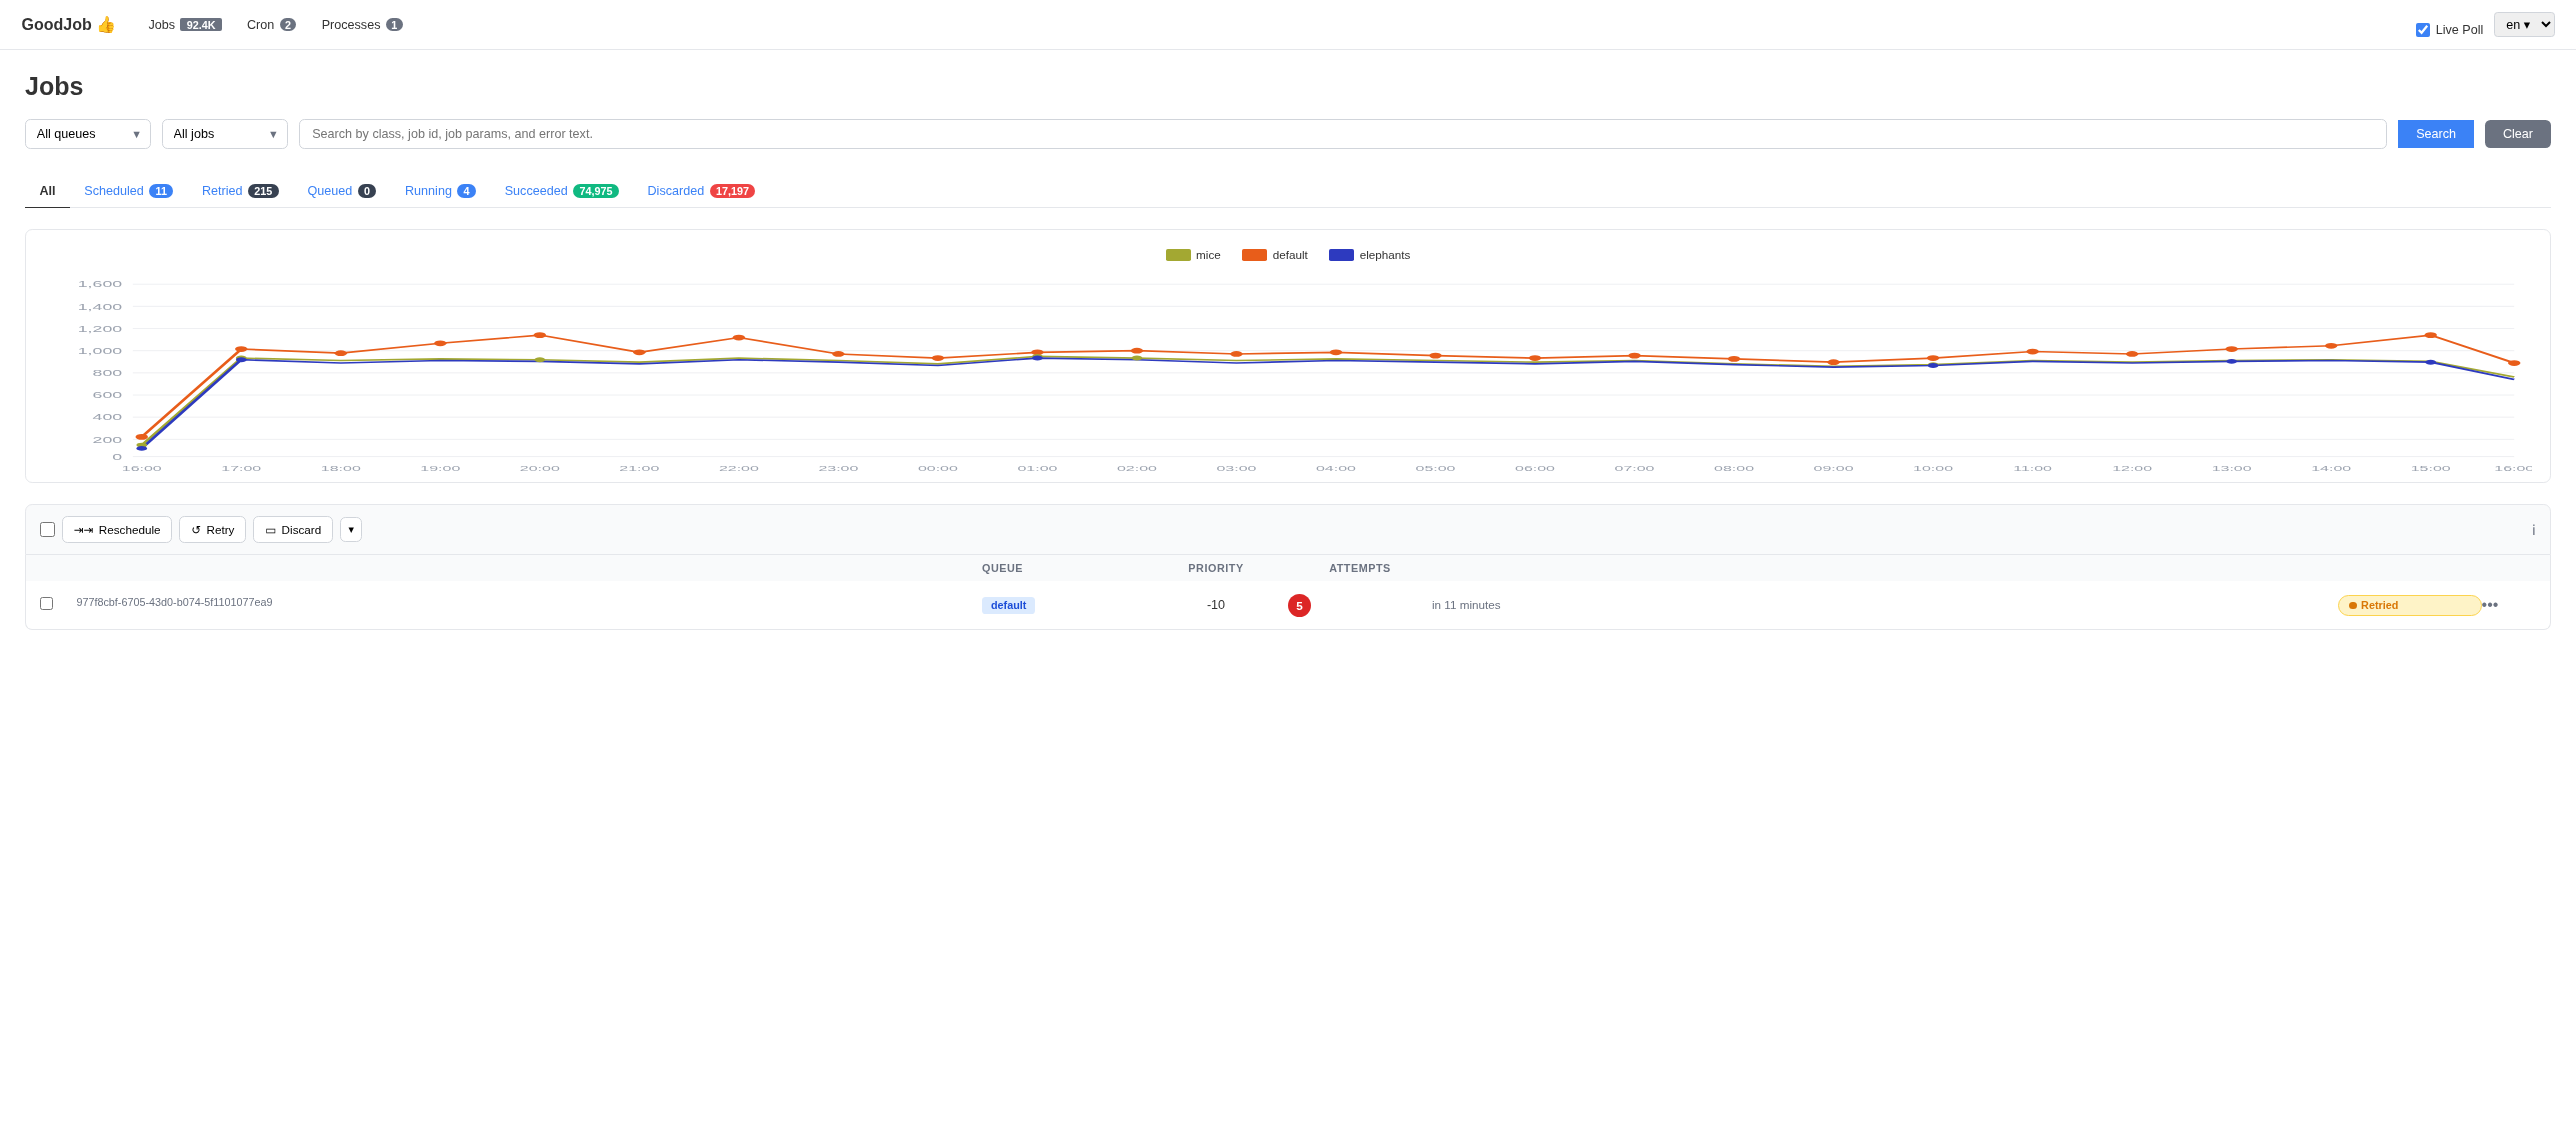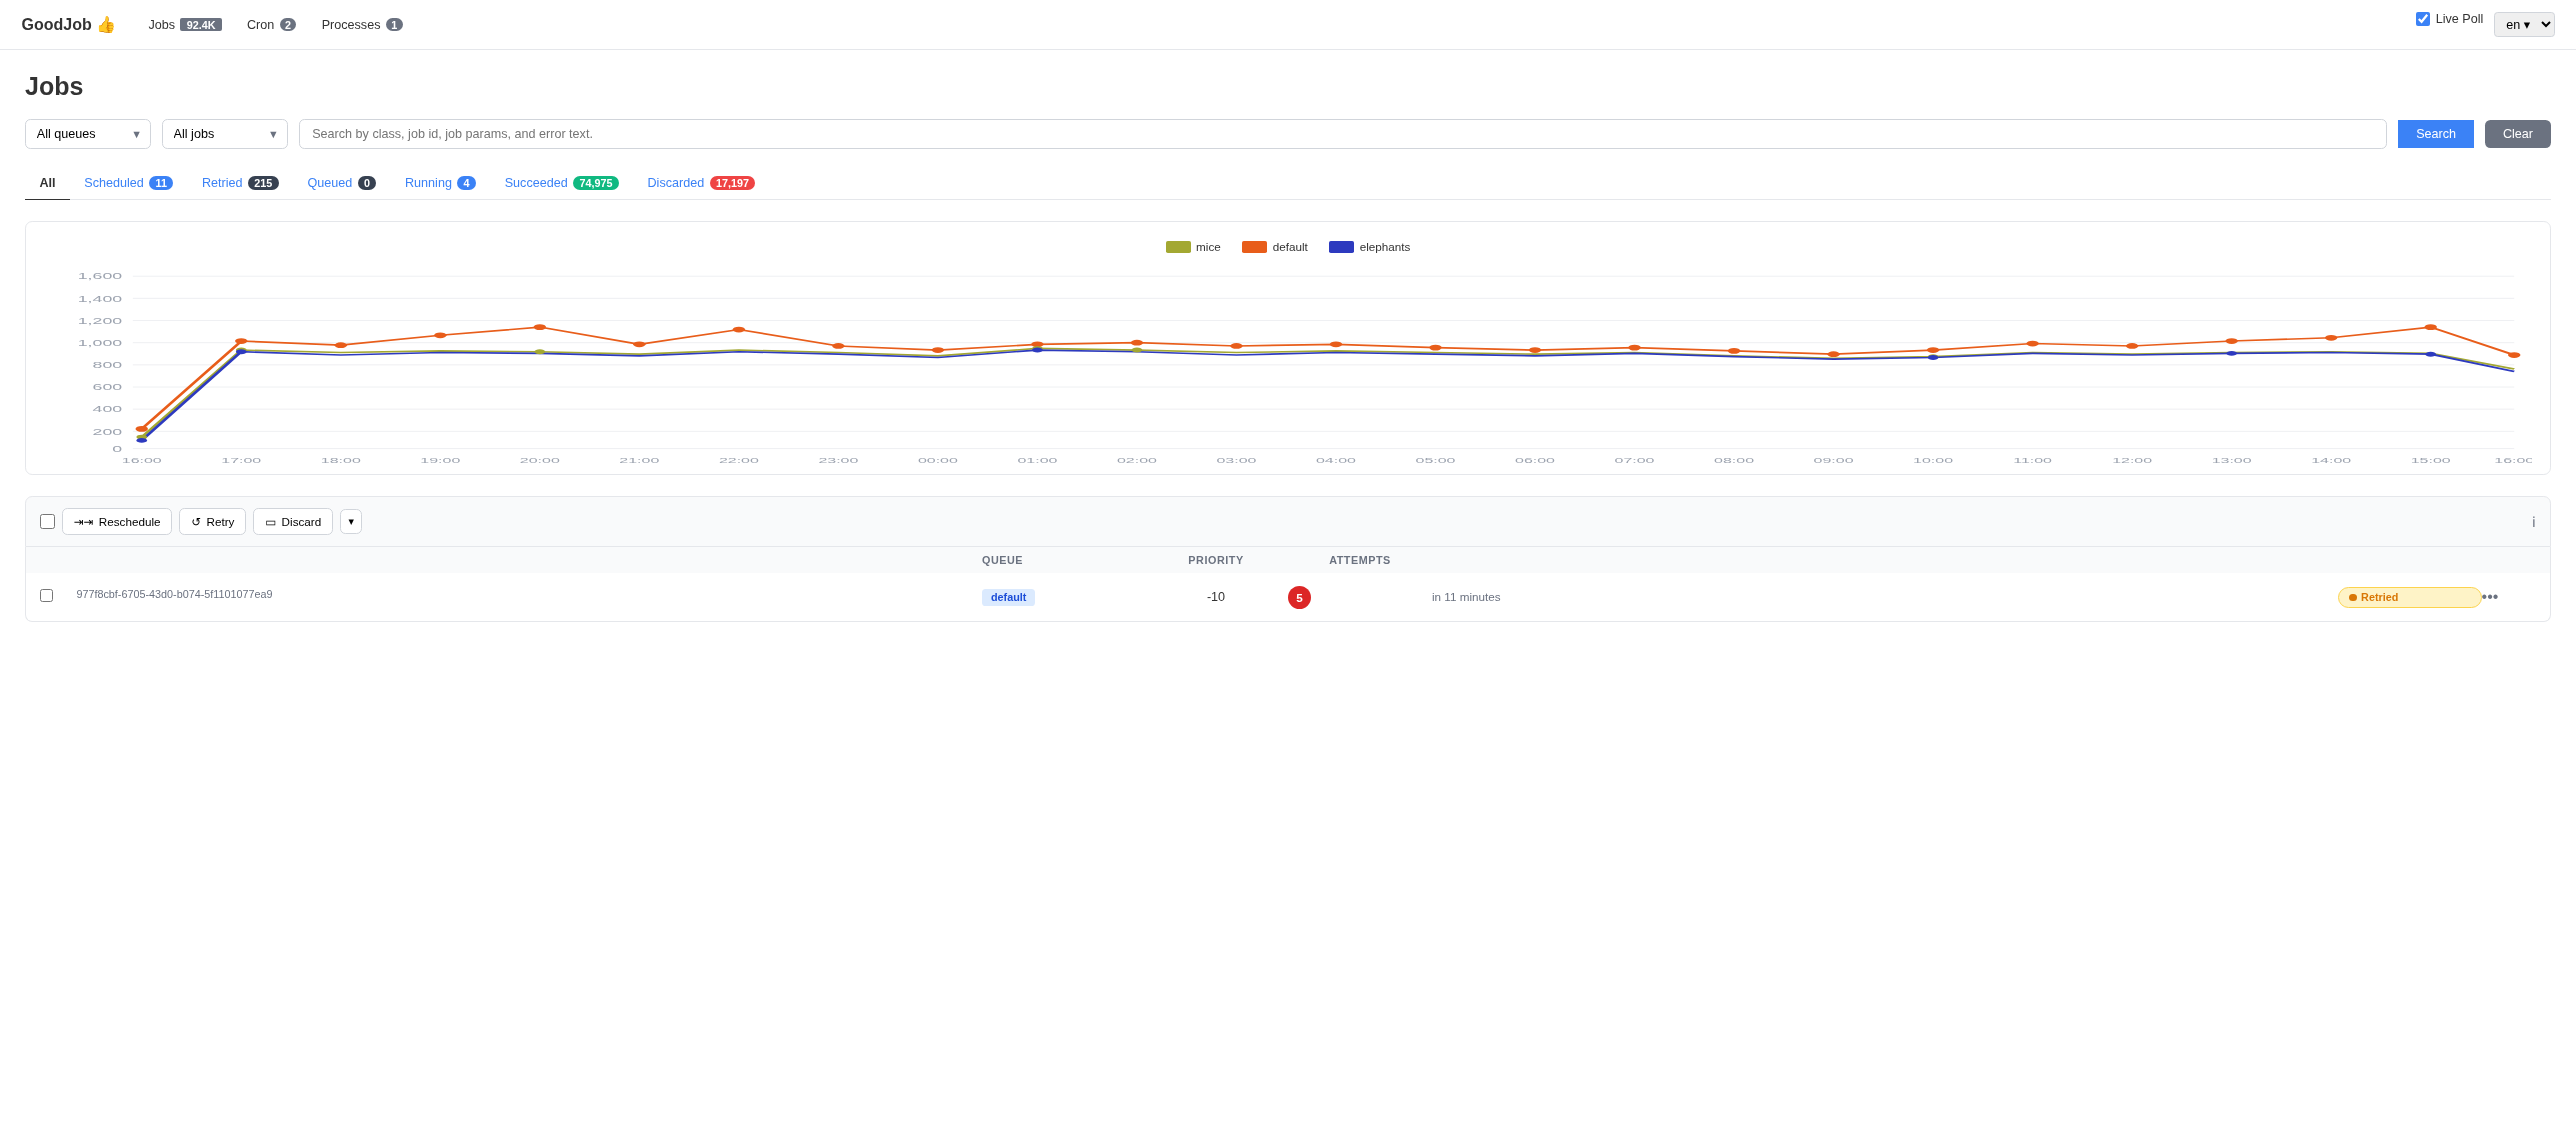--- a/index.html
+++ b/index.html
@@ -19,31 +19,31 @@
       border-radius: 5.4px; cursor: pointer; font-size: 12.6px; font-weight: 500; color: #333;
     }
     .nav-badge {
       background: #6b7280; color: #fff; border-radius: 2px;
       padding: 0.9px 6.3px; font-size: 10.8px; font-weight: 600;
     }
     .nav-badge-sm {
       background: #6b7280; color: #fff; border-radius: 10.8px;
       padding: 0.9px 5.4px; font-size: 10.8px; font-weight: 600;
     }
-    .nav-right { display: flex; align-items: flex-start; gap: 10.8px; margin-left: auto; }
+    .nav-right { display: flex; align-items: flex-end; gap: 10.8px; margin-left: auto; }
     .live-poll { display: flex; align-items: center; gap: 5.4px; font-size: 12.6px; }
     .live-poll input[type=checkbox] { accent-color: #3b82f6; width: 14.4px; height: 14.4px; }
     .lang-select { border: 0.9px solid #d1d5db; border-radius: 3.6px; padding: 3.6px 7.2px; font-size: 12.6px; cursor: pointer; }
 
     
     .page { padding: 21.5px 25px; }
     .page-title { font-size: 25px; font-weight: 700; margin-bottom: 18px; }
 
     
-    .filters { display: flex; align-items: center; gap: 10.8px; margin-bottom: 18px; }
+    .filters { display: flex; align-items: center; gap: 10.8px; margin-bottom: 26px; }
     .select-wrapper {
       position: relative; display: inline-flex; align-items: center;
     }
     .filter-select {
       appearance: none; border: 0.9px solid #d1d5db; border-radius: 5.4px;
       padding: 7.2px 32px 7.2px 10.8px; font-size: 12.6px; background: #fff; cursor: pointer;
       min-width: 126px;
     }
     .select-arrow {
       position: absolute; right: 9px; pointer-events: none; color: #6b7280; font-size: 10.8px;

